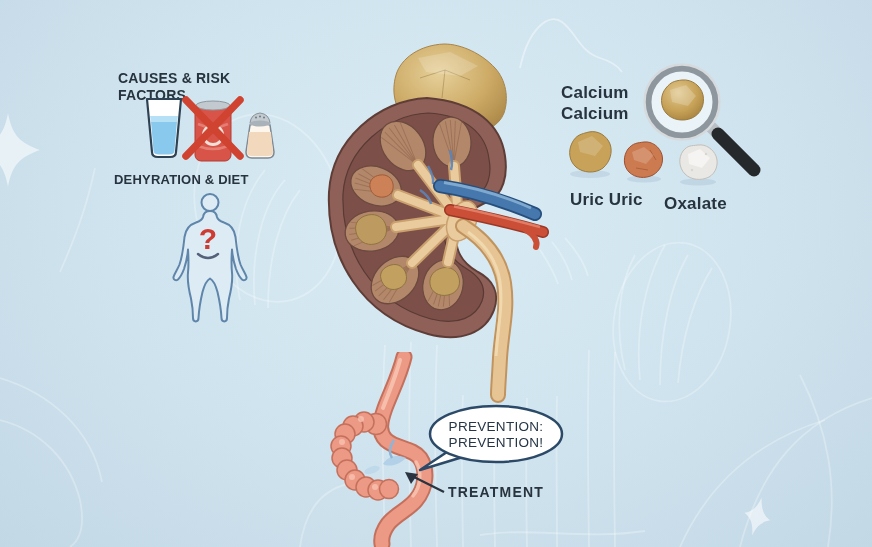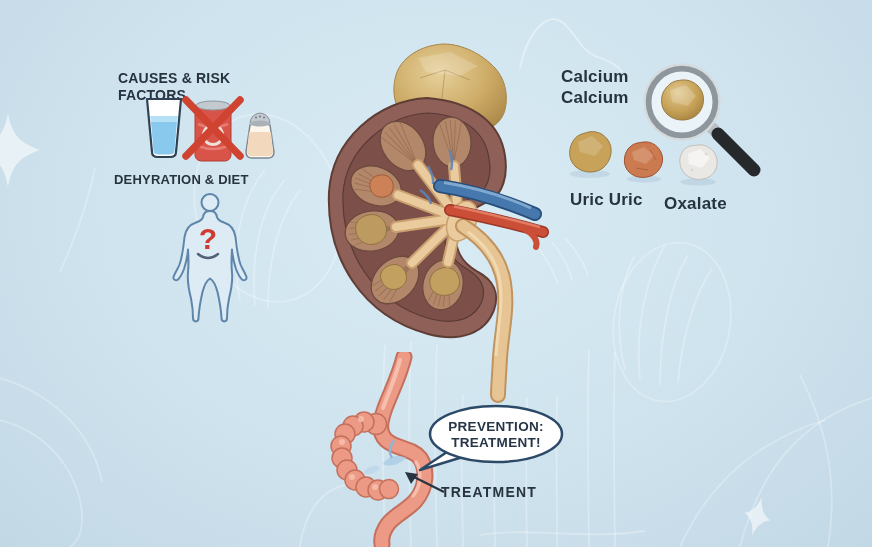--- a/index.html
+++ b/index.html
@@ -28,21 +28,21 @@
   .vein-i{stroke:var(--vein-blue,#4678ad);stroke-width:10.5;stroke-linecap:round;fill:none;}
   .art-o{stroke:#9c3826;stroke-width:12;stroke-linecap:round;fill:none;}
   .art-i{stroke:var(--artery-red,#cb4e37);stroke-width:9;stroke-linecap:round;fill:none;}
   .ureter-o{stroke:#c1945f;stroke-width:16;stroke-linecap:round;fill:none;}
   .ureter-i{stroke:var(--ureter-tan,#e7c493);stroke-width:12;stroke-linecap:round;fill:none;}
   .bowel-o{stroke:#c4705c;stroke-width:17;stroke-linecap:round;fill:none;}
   .bowel-i{stroke:var(--intestine-salmon,#ec9a85);stroke-width:13;stroke-linecap:round;fill:none;}
   .haustra{fill:var(--intestine-salmon,#ec9a85);stroke:#c4705c;stroke-width:1.5;}
   .bubble-shape{fill:#fff;stroke:var(--bubble-border,#2c4a68);stroke-width:2.5;stroke-linejoin:round;}
   .bubble-text{position:absolute;left:430px;top:419px;width:132px;text-align:center;
-    font-weight:bold;font-size:13.5px;line-height:16px;color:#263646;letter-spacing:.3px;}
+    font-weight:normal;font-size:13.5px;line-height:16px;color:#263646;letter-spacing:.3px;}
   .stone-gold{fill:var(--stone-gold,#c7a258);stroke:#9a7b40;stroke-width:1;}
   .stone-orange{fill:var(--stone-orange,#cc7a50);stroke:#9e4f30;stroke-width:1;}
   .stone-white{fill:var(--stone-white,#eae8e4);stroke:#c2bfb9;stroke-width:1;}
   .striation{stroke:#8a6148;stroke-width:1;opacity:.55;fill:none;}
   .twig{stroke:#5b84b8;stroke-width:2.5;fill:none;opacity:.9;}
 </style>
 </head>
 <body>
 
 <div class="stage">
@@ -229,21 +229,21 @@
       <circle cx="24" cy="125" r="3" fill="#f7c3b0" opacity=".8"></circle>
         <circle cx="47" cy="135" r="3" fill="#f7c3b0" opacity=".8"></circle>
     </g>
     <g>
       <path d="M55,112 C60,104 70,102 78,106 C72,112 62,116 55,112 Z" fill="#aecde6" opacity=".9"></path>
       <ellipse cx="44" cy="118" rx="8" ry="3.5" transform="rotate(-18 44 118)" fill="#bdd7ea" opacity=".9"></ellipse>
       <path d="M66,88 C62,94 60,100 64,106" stroke="#8fb4d6" stroke-width="2.5" fill="none"></path>
     </g>
   </svg>
 
-  <div class="lbl" style="left:561px;top:66px;width:84px;font-size:17px;line-height:1.25">
+  <div class="lbl" style="left:561px;top:82px;width:84px;font-size:17px;line-height:1.25">
     <div>Calcium</div>
     <div>Calcium</div>
   </div>
 
   <svg class="abs" width="130" height="125" viewBox="0 0 130 125" style="left:640px;top:58px">
     <path d="M70,68 L112,110" stroke="#b9c0c5" stroke-width="12" stroke-linecap="round"></path>
     <path d="M78,76 L114,112" stroke="#26292c" stroke-width="13" stroke-linecap="round"></path>
     <circle cx="42" cy="44" r="34" fill="rgba(255,255,255,.55)"></circle>
     <path d="M42,22 C52,21 61,28 63,37 C65,46 61,56 52,60 C43,64 32,62 26,55 C20,48 20,37 26,30 C31,24 34,23 42,22 Z" fill="url(#goldGrad2)" stroke="#9a7b40" stroke-width="1"></path>
     <path d="M30,32 L46,27 L56,38 L48,48 L32,44 Z" fill="rgba(255,255,255,.2)"></path>
@@ -275,22 +275,22 @@
 
   <div class="lbl" style="left:570px;top:190px;width:96px;font-size:17px">Uric Uric</div>
   <div class="lbl" style="left:664px;top:194px;width:84px;font-size:17px">Oxalate</div>
 
   <svg class="abs" width="150" height="75" viewBox="0 0 150 75" style="left:418px;top:404px">
     <polygon class="bubble-shape" points="32,46 2,66 48,52"></polygon>
     <ellipse class="bubble-shape" cx="78" cy="30" rx="66" ry="28"></ellipse>
   </svg>
   <div class="bubble-text">
     <div>PREVENTION:</div>
-    <div>TREATMENT!</div>
+    <div>PREVENTION!</div>
   </div>
 
   <svg class="abs" width="50" height="30" viewBox="0 0 50 30" style="left:400px;top:468px">
     <path d="M44,24 L14,9" stroke="#2a3340" stroke-width="2.2" fill="none"></path>
     <polygon points="5,4 18,6 11,16" fill="#2a3340"></polygon>
   </svg>
-  <div class="lbl" style="left:441px;top:484px;width:110px;font-size:14px;letter-spacing:1.2px;text-align:left">TREATMENT</div>
+  <div class="lbl" style="left:441px;top:484px;width:110px;font-size:14px;letter-spacing:1.2px;text-align:center">TREATMENT</div>
 
 </div>
 
 </body></html>

